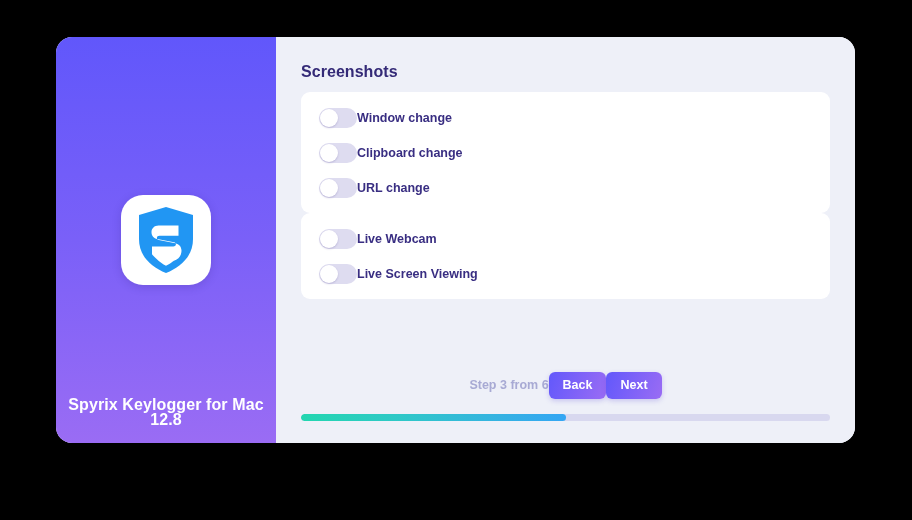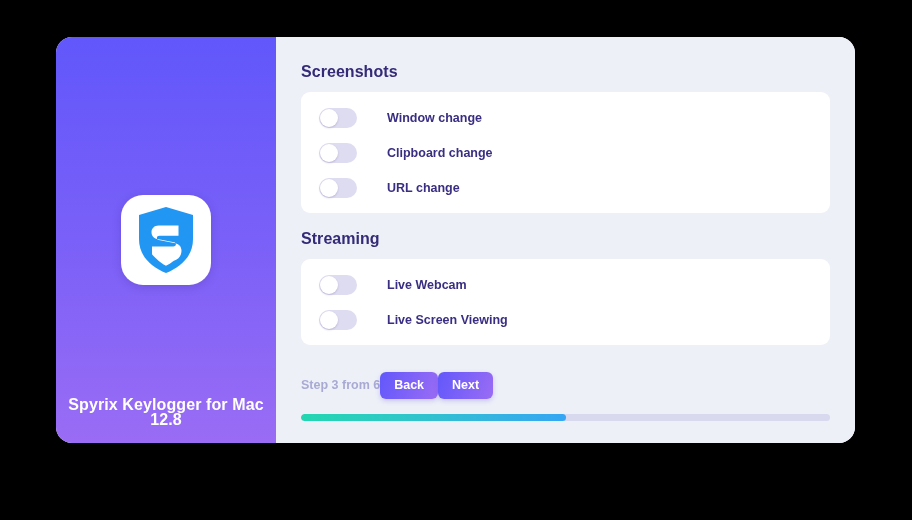--- a/index.html
+++ b/index.html
@@ -110,37 +110,36 @@
     left: 1px;
     top: 1px;
     width: 18px;
     height: 18px;
     border-radius: 50%;
     background: #ffffff;
     box-shadow: 0 1px 2px rgba(60, 45, 130, 0.22);
   }
 
   .option-label {
-    margin-left: 30px;
     color: #392e82;
     font-size: 12.5px;
     font-weight: bold;
     white-space: nowrap;
   }
 
   
   #panel-footer {
     margin-top: auto;
     padding-bottom: 22px;
   }
 
   #footer-row {
     display: flex;
     align-items: center;
-    justify-content: flex-start;
+    justify-content: center;
     height: 28px;
     margin-bottom: 15px;
   }
 
   #step-label {
     color: #a8aad4;
     font-size: 12.5px;
     font-weight: bold;
   }
 
@@ -216,21 +215,20 @@
         <div class="option-label">Clipboard change</div>
       </div>
       <div class="option-row">
         <div class="toggle">
           <div class="knob"></div>
         </div>
         <div class="option-label">URL change</div>
       </div>
     </div>
 
-    <div class="section-heading second">Streaming</div>
 
     <div class="options-card">
       <div class="option-row">
         <div class="toggle">
           <div class="knob"></div>
         </div>
         <div class="option-label">Live Webcam</div>
       </div>
       <div class="option-row">
         <div class="toggle">

